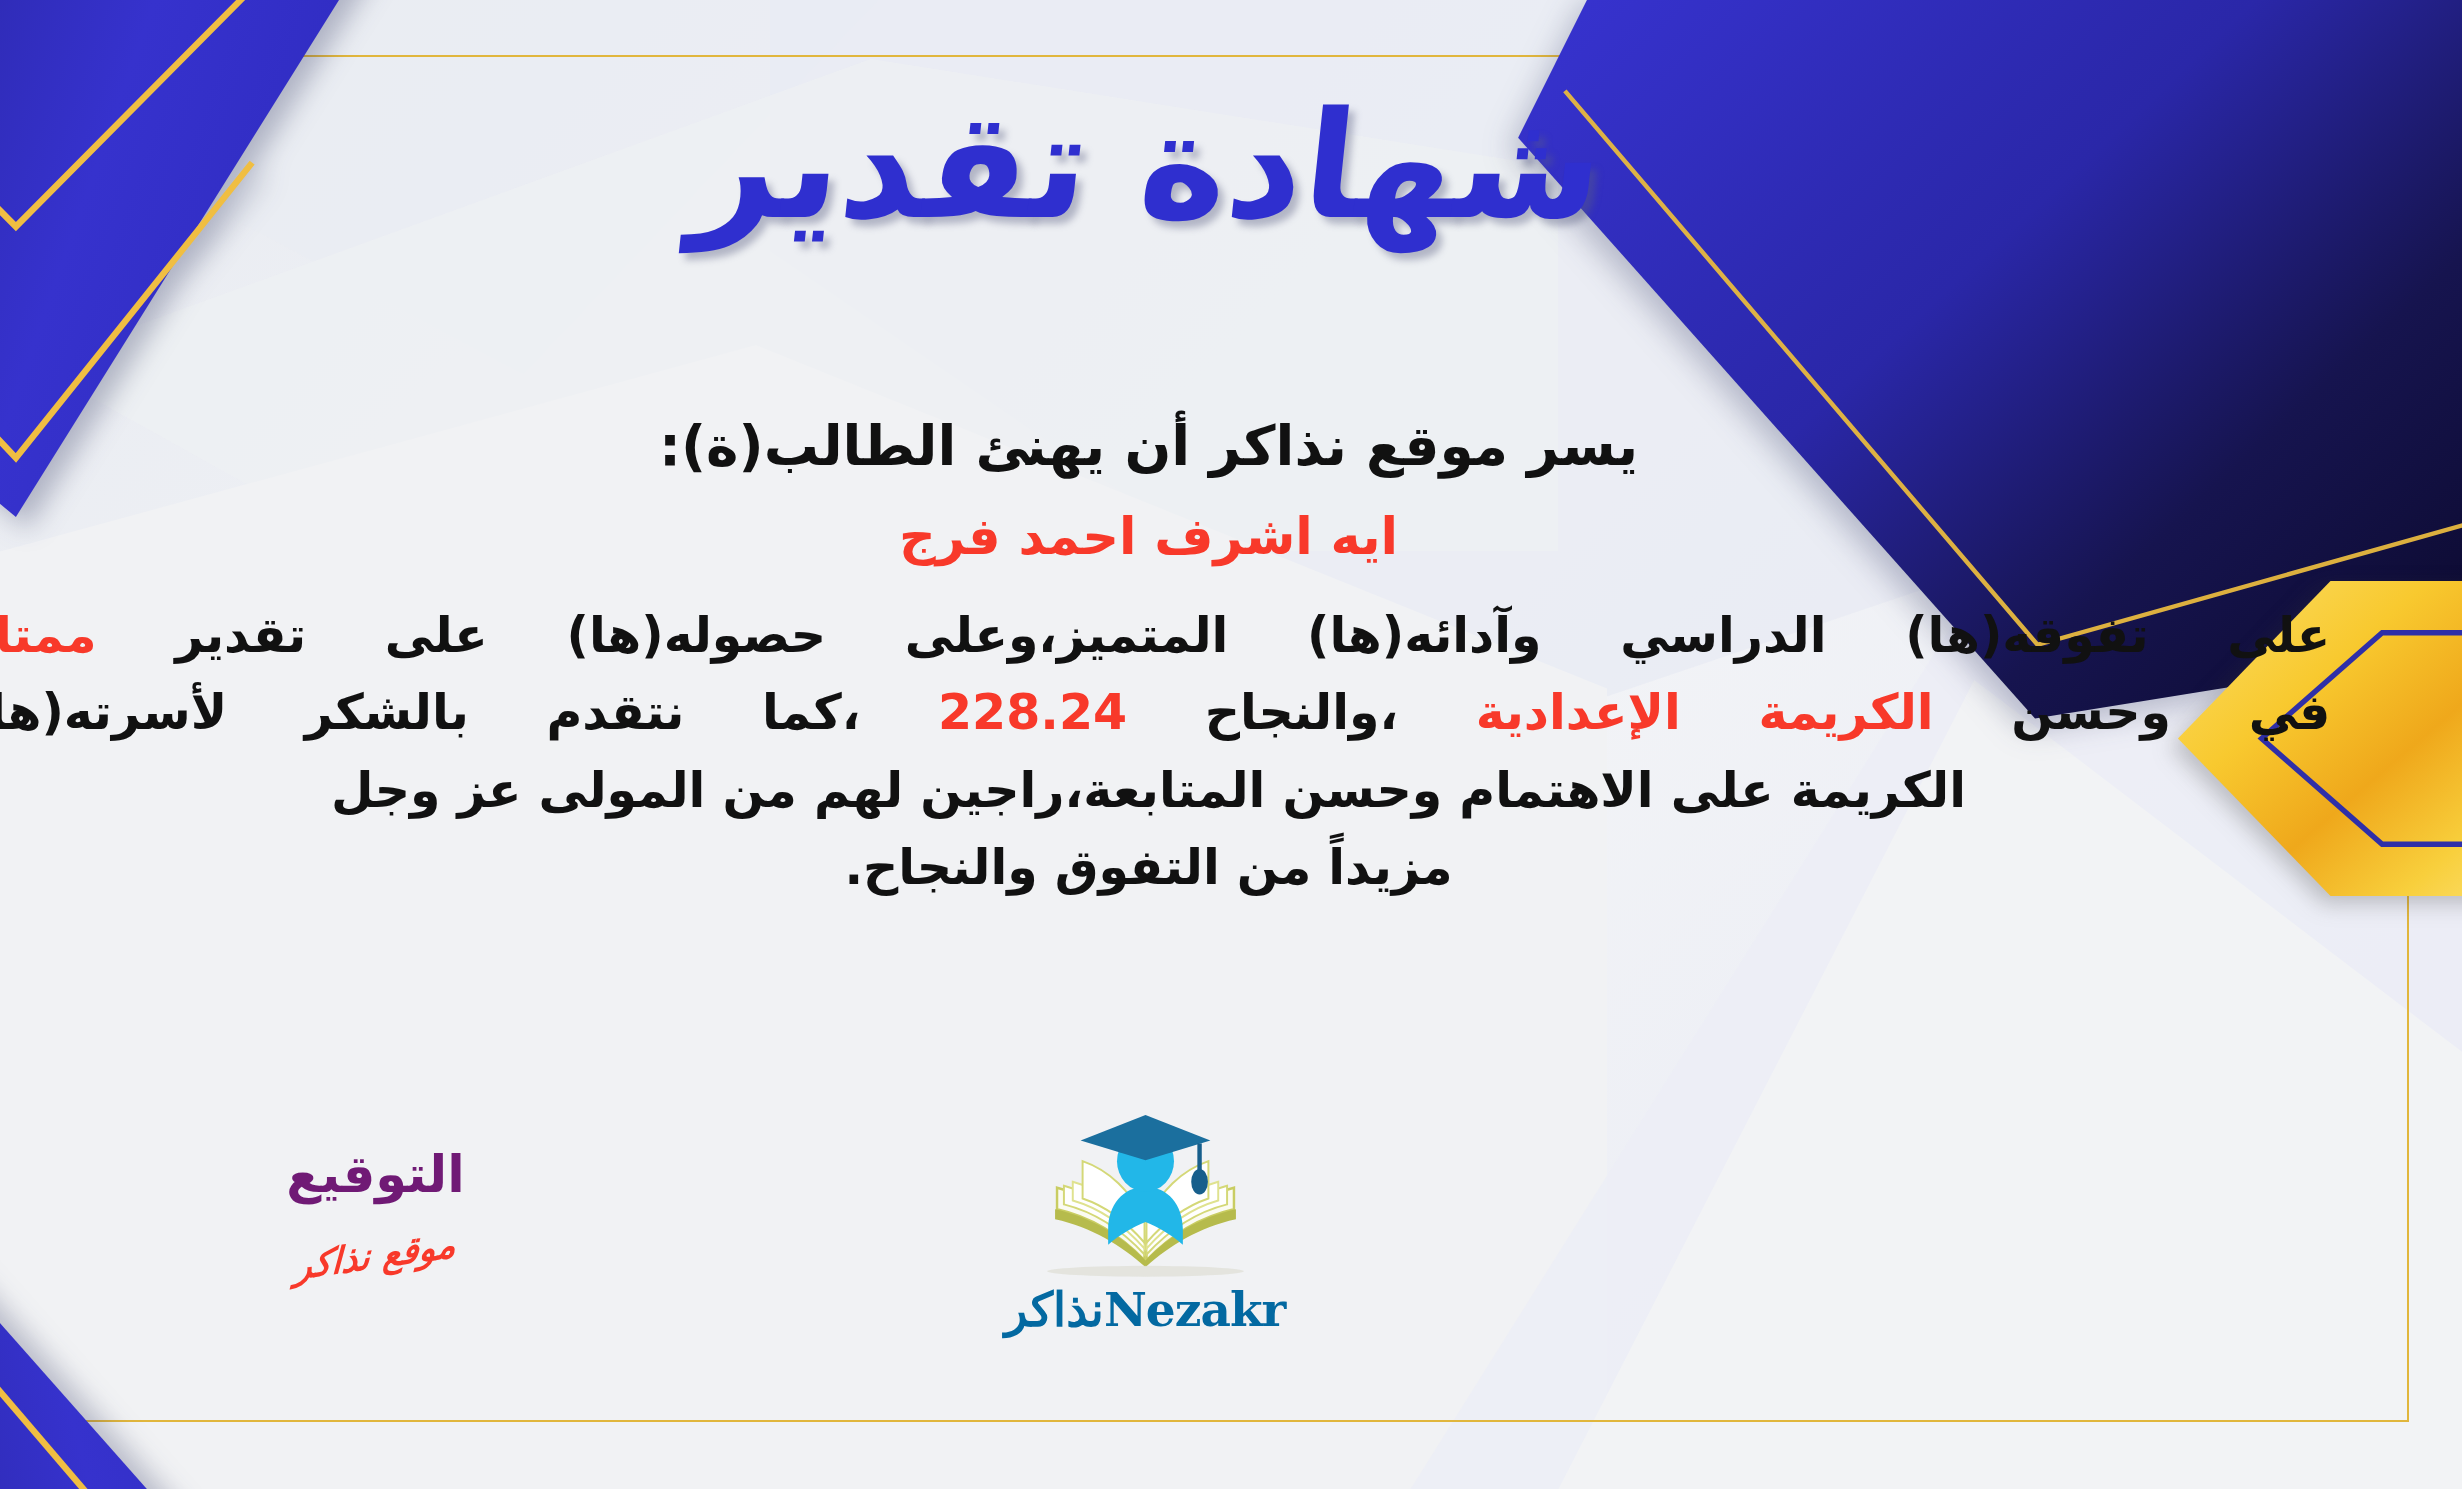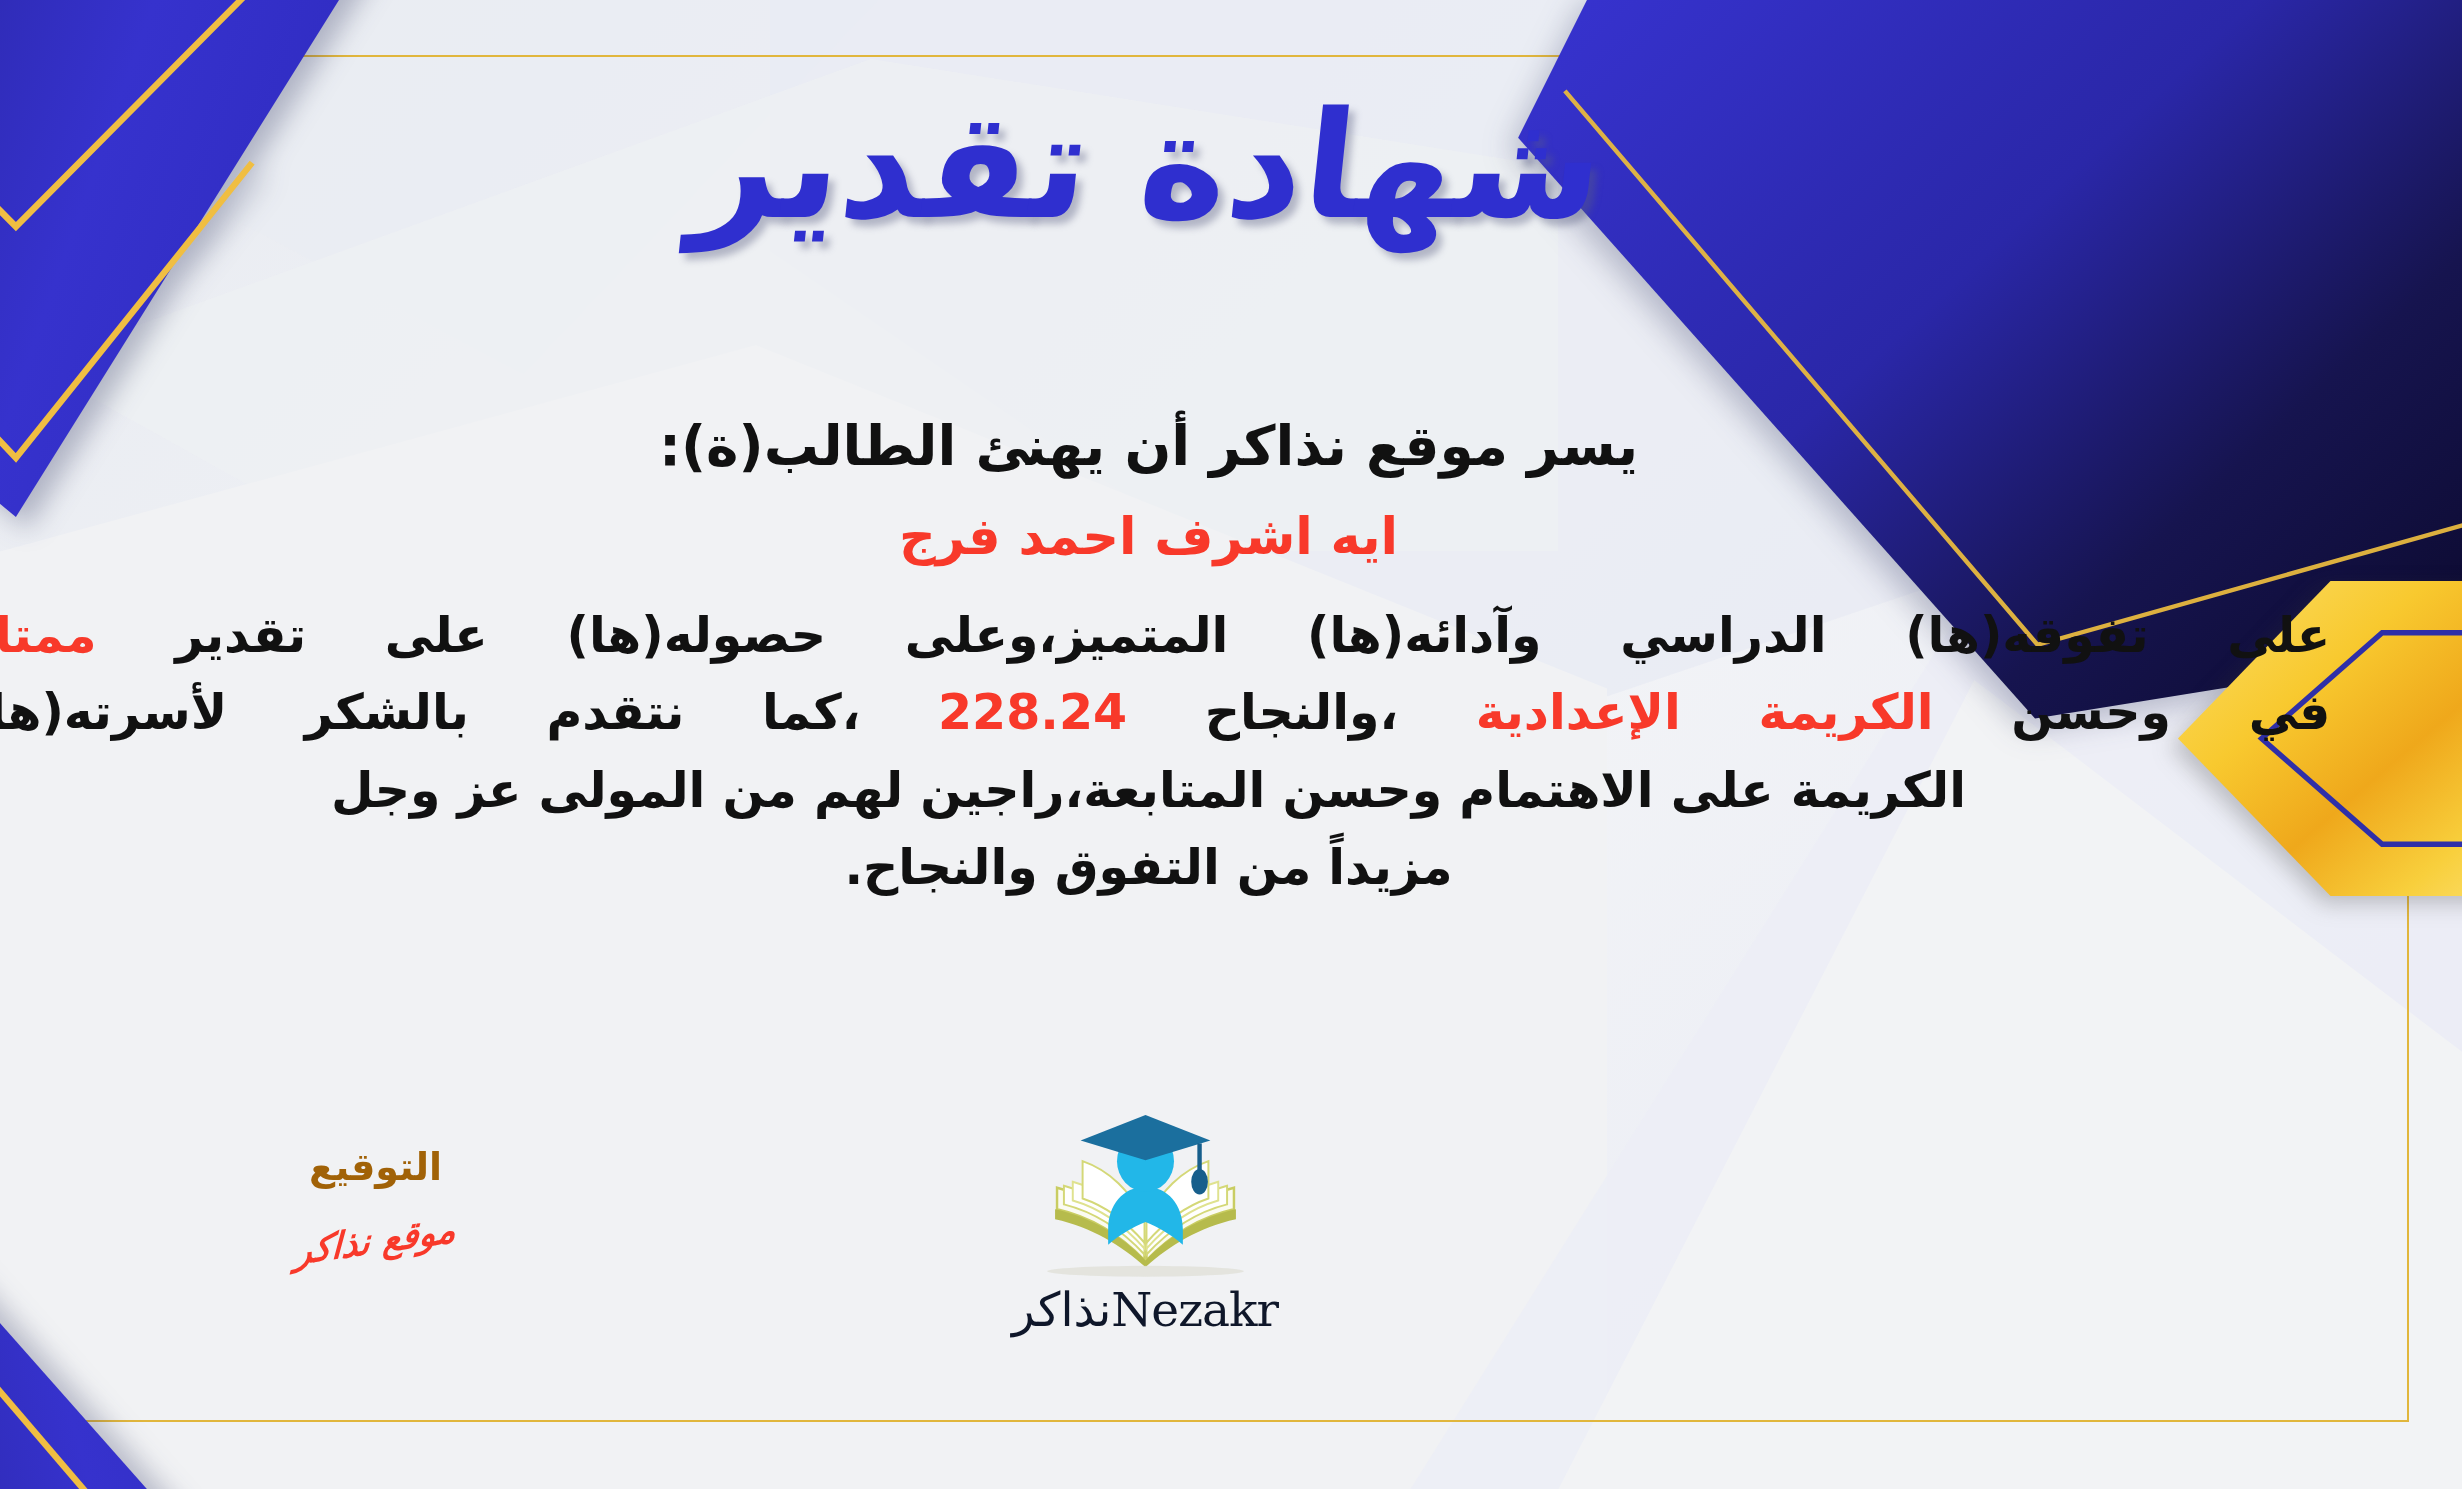--- a/index.html
+++ b/index.html
@@ -158,23 +158,23 @@
   
   .sign-block {
     position:absolute;
     top:1147px;
     left:384px;
     width:315px;
     text-align:center;
     direction:rtl;
   }
   .sign-label {
-    font-size:38px;
+    font-size:51px;
     font-weight:600;
-    color:#a16207;
+    color:#701a75;
     line-height:1.1;
   }
   .sign-script {
     margin-top:30.5px;
     font-family:"DejaVu Serif","Liberation Serif",serif;
     font-size:36px;
     font-style:italic;
     font-weight:bold;
     color:#f8392a;
     transform: rotate(-8deg) skewX(-10deg);
@@ -187,22 +187,22 @@
     top:1113px;
     left:1124px;
     width:374px;
     text-align:center;
   }
   .logo-mark { width:217px; height:172px; margin:0 auto; display:block; }
   .logo-text {
     margin-top:-3px;
     font-family:"DejaVu Serif","Liberation Serif",serif;
     font-size:47px;
-    font-weight:normal;
-    color:#0f172a;
+    font-weight:bold;
+    color:#0369a1;
     letter-spacing:-1px;
     white-space:nowrap;
     direction:rtl;
   }
 </style>
 </head>
 <body>
 
 <div id="stage">
 

